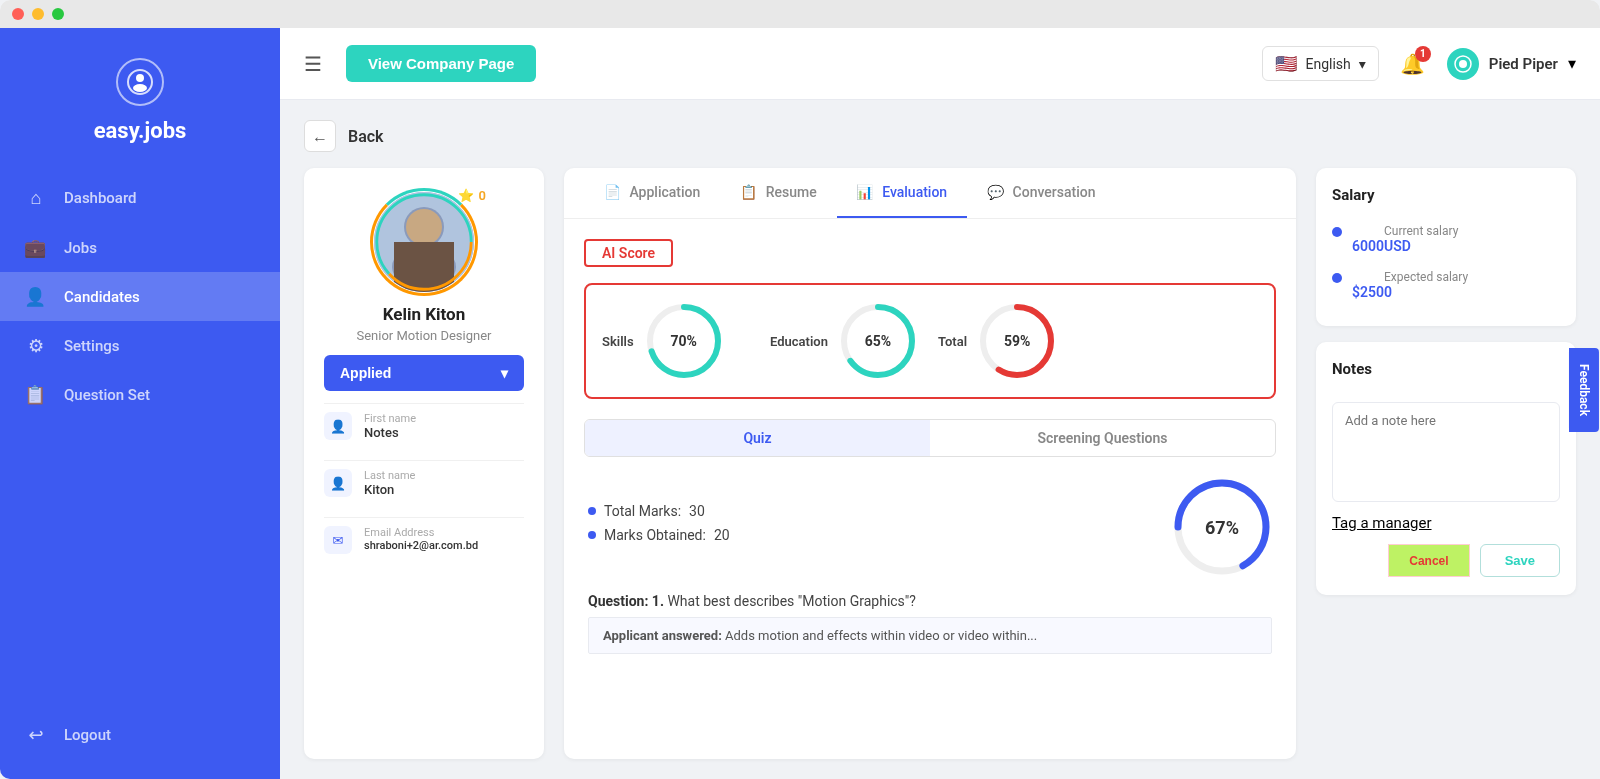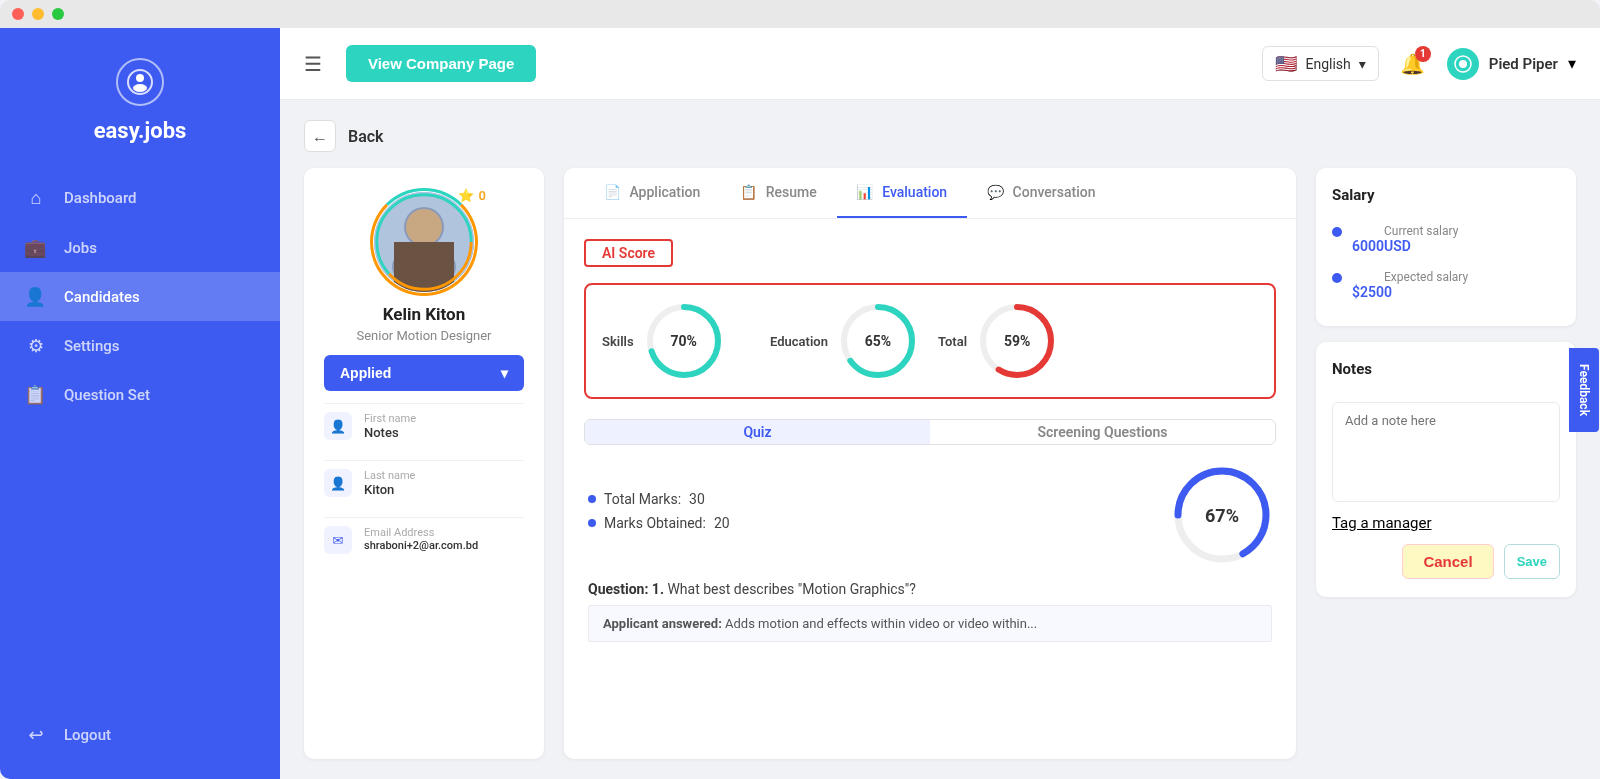--- a/index.html
+++ b/index.html
@@ -353,21 +353,21 @@
     .sub-tabs {
       display: flex;
       margin-bottom: 20px;
       border-radius: 6px;
       overflow: hidden;
       border: 1px solid #e0e0e0;
     }
     .sub-tab {
       flex: 1;
       text-align: center;
-      padding: 4px;
+      padding: 10px;
       font-size: 14px;
       font-weight: 600;
       cursor: pointer;
       color: #888;
     }
     .sub-tab.active { background: #eef1ff; color: #3d5af1; }
 
     .quiz-content { padding: 0 4px; }
     .quiz-stat {
       display: flex;
@@ -453,33 +453,33 @@
       text-decoration: underline;
       cursor: pointer;
     }
     .note-actions {
       display: flex;
       gap: 10px;
       justify-content: flex-end;
     }
     .btn-cancel {
       border: 1px solid #ffcdd2;
-      background: #fef9c3;
+      background: #bef264;
       color: #e53935;
       padding: 8px 20px;
-      border-radius: 6px;
-      font-size: 15px;
+      border-radius: 0;
+      font-size: 12px;
       font-weight: 600;
       cursor: pointer;
     }
     .btn-save {
       border: 1px solid #b2dfdb;
       background: white;
       color: #2dd4bf;
-      padding: 8px 12px;
+      padding: 8px 24px;
       border-radius: 6px;
       font-size: 13px;
       font-weight: 600;
       cursor: pointer;
     }
 
     
     .feedback-tab {
       position: fixed;
       right: -32px;

